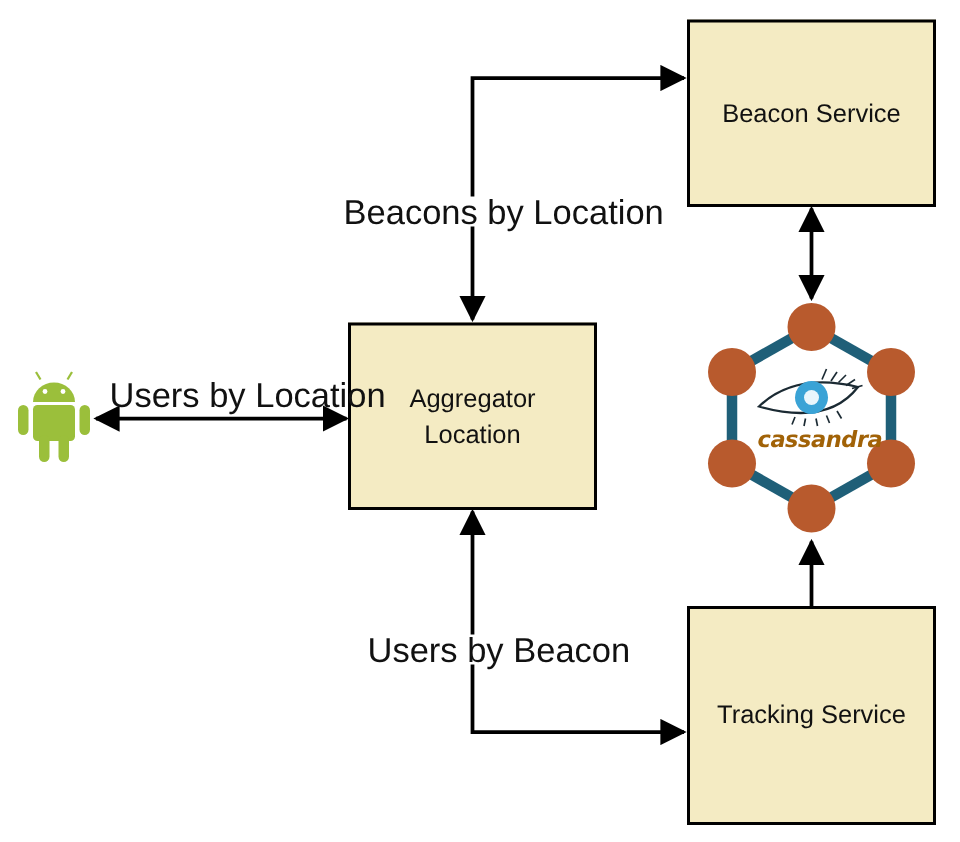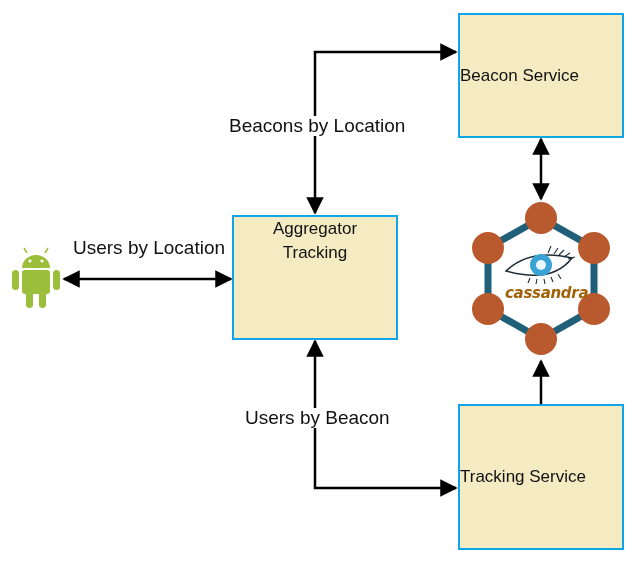--- a/index.html
+++ b/index.html
@@ -1,24 +1,24 @@
 <!DOCTYPE html>
 <html><head>
 <meta charset="utf-8">
 <style>
   html, body { margin: 0; padding: 0; background: #ffffff; }
   body { width: 640px; height: 561px; position: relative; overflow: hidden;
          font-family: "Liberation Sans", sans-serif; color: #111; }
   svg.canvas { position: absolute; left: 0; top: 0; }
-  .box { position: absolute; background: #f4ebc3; border: 2px solid #0ea5e9;
-         box-sizing: border-box; display: flex; align-items: center; 
+  .box { position: absolute; background: #f4ebc3; border: 2px solid #000000;
+         box-sizing: border-box; display: flex; align-items: center; justify-content: center;
          text-align: center; font-size: 17px; line-height: 24px; color: #111; }
   .box span { display: block; }
-  .label { position: absolute; font-size: 19px; background: #ffffff; white-space: nowrap;
-           line-height: 20px; color: #111; }
+  .label { position: absolute; font-size: 23px; background: #ffffff; white-space: nowrap;
+           line-height: 20px; color: #111; margin-top: 15px; }
   .cass-text { position: absolute; font-family: "DejaVu Sans", sans-serif; font-style: italic;
                font-weight: bold; font-size: 15px; color: #a16207; letter-spacing: -0.3px; }
 </style>
 </head>
 <body>
 
 <svg class="canvas" width="640" height="561" viewBox="0 0 640 561">
   <defs>
     <marker id="arrow" viewBox="0 0 10 10" refX="9" refY="5" markerWidth="7" markerHeight="7" orient="auto-start-reverse">
       <path d="M0,0 L10,5 L0,10 z" fill="#000"></path>
@@ -85,21 +85,21 @@
     <rect x="39" y="290" width="7" height="18" rx="3.5"></rect>
   </g>
 </svg>
 
 <div class="box" style="left:458px; top:13px; width:166px; height:125px;">
   <span>Beacon Service</span>
 </div>
 
 <div class="box" style="left:232px; top:215px; width:166px; height:125px; flex-direction:column;">
   <span>Aggregator</span>
-  <span>Tracking</span>
+  <span>Location</span>
 </div>
 
 <div class="box" style="left:458px; top:404px; width:166px; height:146px;">
   <span>Tracking Service</span>
 </div>
 
 <div class="label" style="left:228px; top:116px; padding:0 1px;">Beacons by Location</div>
 <div class="label" style="left:73px; top:238px; background:transparent;">Users by Location</div>
 <div class="label" style="left:244px; top:408px; padding:0 1px;">Users by Beacon</div>
 

